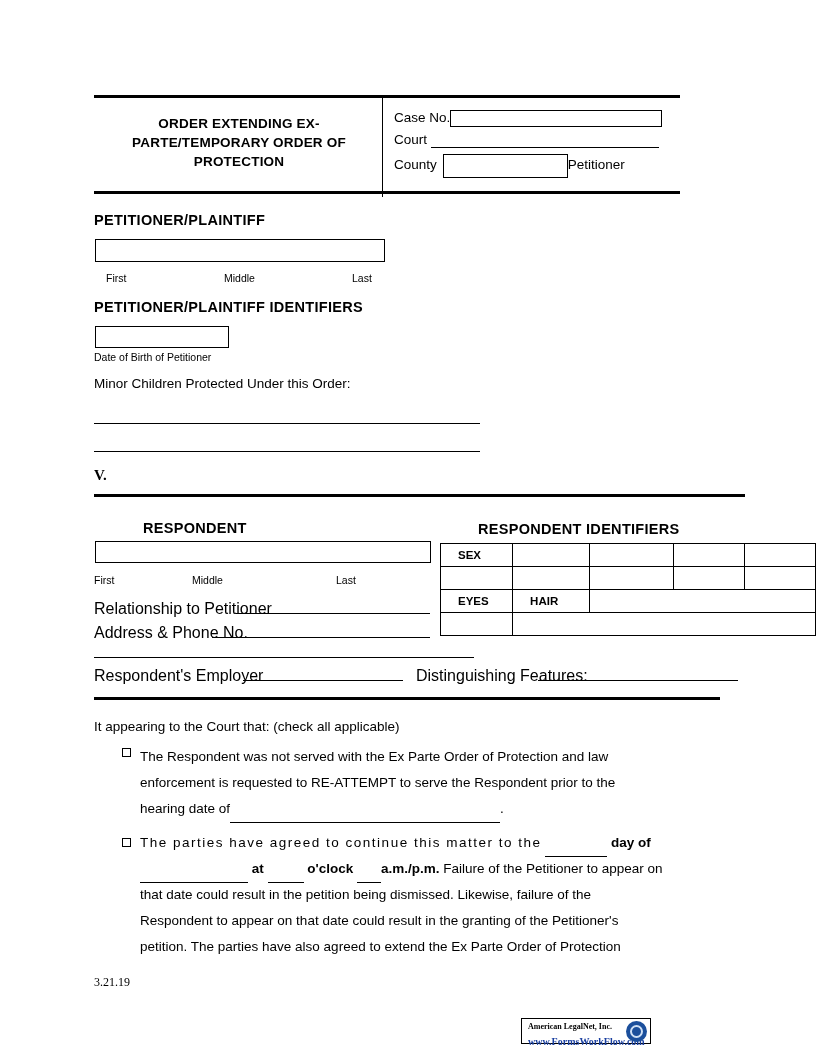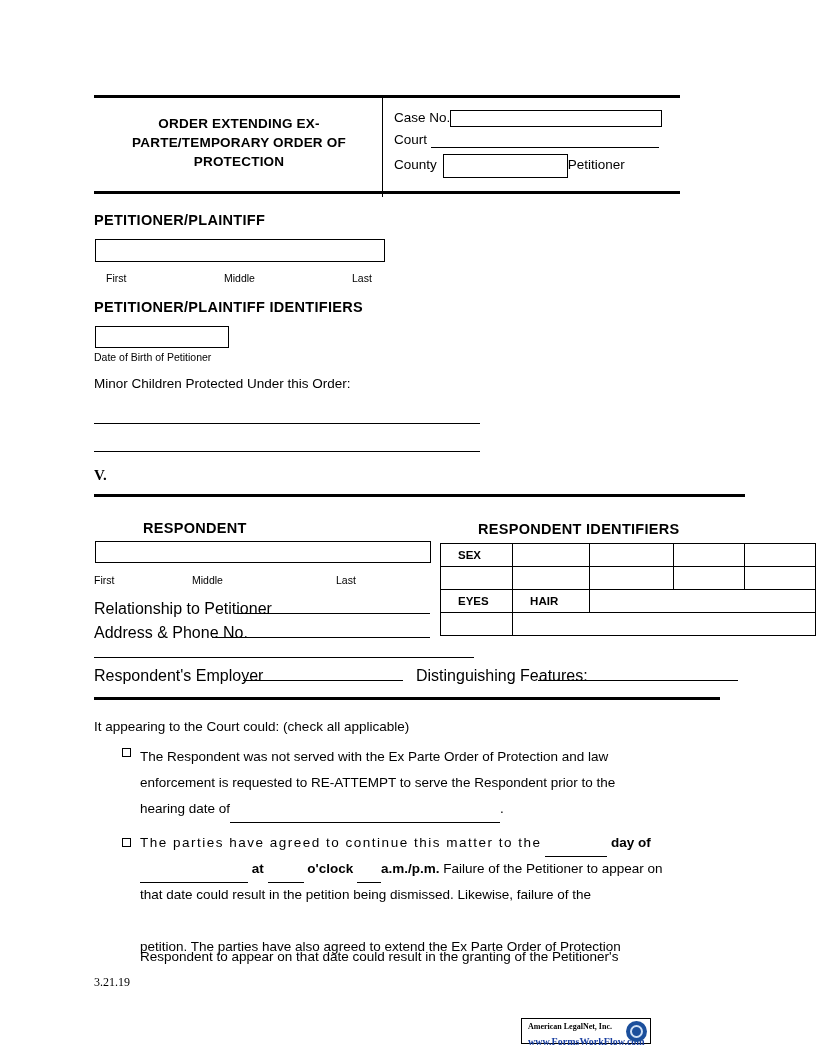--- a/index.html
+++ b/index.html
@@ -296,21 +296,21 @@
     </tr>
     <tr>
       <td></td>
       <td colspan="4"></td>
     </tr>
   </tbody>
     </table>
 
   <div class="thick-rule" style="left:94px; top:697px; width:626px;"></div>
 
-  <div class="body-text" style="left:94px; top:719px;">It appearing to the Court could: (check all applicable)</div>
+  <div class="body-text" style="left:94px; top:719px;">It appearing to the Court that: (check all applicable)</div>
 
   <div class="chk" style="left:122px; top:748px;">
     <span class="chk-box"></span>
   </div>
   <div class="para" style="left:140px; top:744px; width:600px;">The Respondent was not served with the Ex Parte Order of Protection and law</div>
   <div class="para" style="left:140px; top:770px; width:600px;">enforcement is requested to RE-ATTEMPT to serve the Respondent prior to the</div>
   <div class="para" style="left:140px; top:796px; width:600px;">
     <span>hearing date of</span><span class="ul" style="width:270px;">&nbsp;</span>.
   </div>
 
@@ -324,21 +324,21 @@
   </div>
   <div class="para" style="left:140px; top:856px; width:600px;">
     <span class="ul bold" style="width:108px;">&nbsp;</span>
     <span class="bold">at</span>
     <span class="ul bold" style="width:36px;">&nbsp;</span>
     <span class="bold">o'clock</span>
     <span class="ul bold" style="width:24px;">&nbsp;</span><span class="bold">a.m./p.m.</span>
     <span>Failure of the Petitioner to appear on</span>
   </div>
   <div class="para" style="left:140px; top:882px; width:600px;">that date could result in the petition being dismissed.   Likewise, failure of the</div>
-  <div class="para" style="left:140px; top:908px; width:600px;margin-top:36px;">Respondent to appear on that date could result in the granting of the Petitioner's</div>
+  <div class="para" style="left:140px; top:908px; width:600px;">Respondent to appear on that date could result in the granting of the Petitioner's</div>
   <div class="para" style="left:140px; top:934px; width:600px;">petition. The parties have also agreed to extend the Ex Parte Order of Protection</div>
 
   <div class="footer-date">3.21.19</div>
 
   <div class="stamp">
     <div class="stamp-t1">American LegalNet, Inc.</div>
     <div class="stamp-t2">www.FormsWorkFlow.com</div>
     <div class="stamp-logo"></div>
   </div>
 

